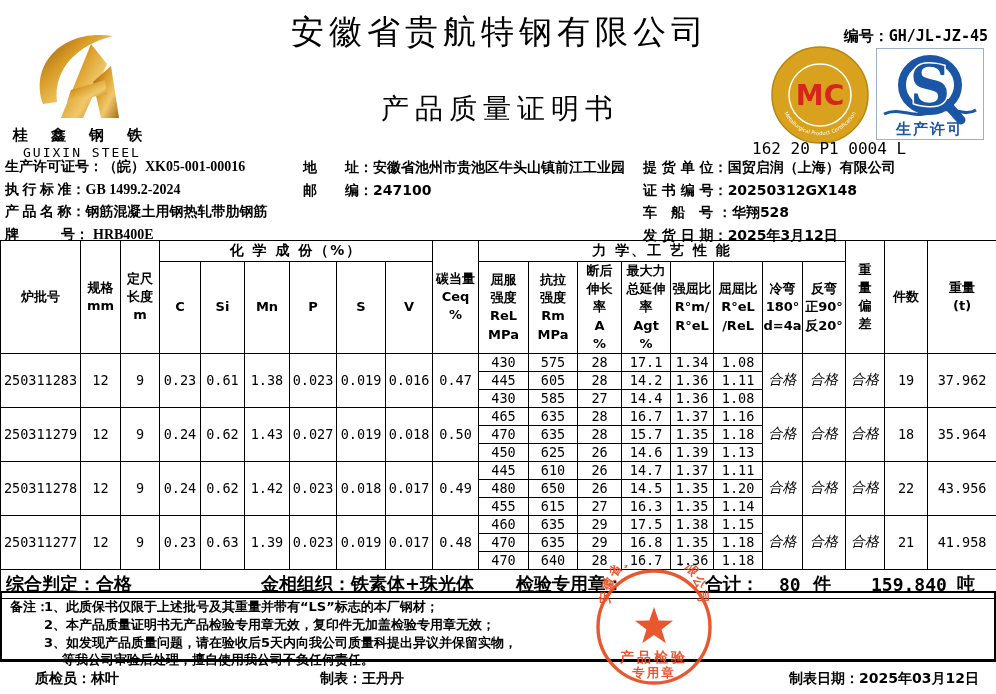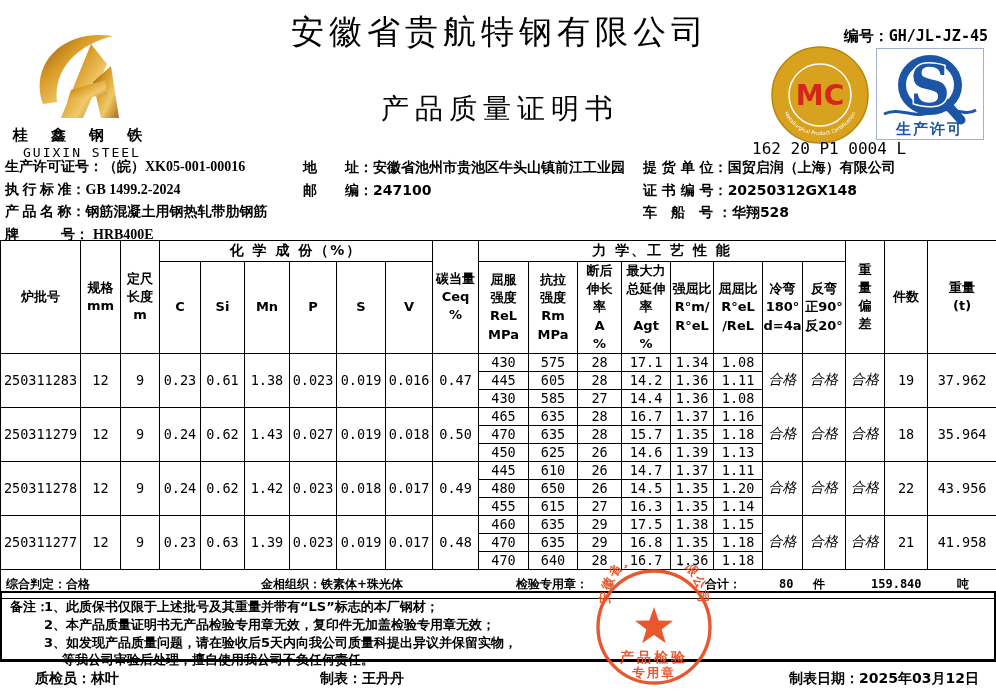--- a/index.html
+++ b/index.html
@@ -39,21 +39,21 @@
   table.cert td.data{font-family:"DejaVu Sans Mono","Liberation Mono",monospace;font-size:13.5px;}
   table.cert td.cjk{font-size:14px;font-style:italic;}
   .lh-loose{line-height:2.4;}
   .lh-mid{line-height:1.5;}
   .lh-ceq{line-height:2.0;}
   .lh-wd{line-height:1.35;}
   .lh-wt{line-height:1.5;}
   tr.summary{height:29px;}
   td.summary-cell{position:relative;}
   .summary-inner span{position:absolute;top:50%;transform:translateY(-50%);
-    font-size:12px;font-weight:bold;white-space:nowrap;}
+    font-size:18px;font-weight:bold;white-space:nowrap;}
   .s-judge{left:5px;}  .s-metallo{left:235px;margin-left:25px;}  .s-seal{left:515px;}
   .s-total{left:704px;} .s-tp{left:778px;font-family:"DejaVu Sans Mono","Liberation Mono",monospace;}
   .s-pu{left:812px;} .s-tw{left:870px;font-family:"DejaVu Sans Mono","Liberation Mono",monospace;} .s-wu{left:956px;}
 
   
   .notes{position:absolute;left:0;top:591px;width:992px;height:66px;border:2px solid #000;border-bottom-width:3px;}
   .notes span{position:absolute;font-size:13px;font-weight:bold;white-space:nowrap;}
   .n-label{left:8px;top:5px;}
   .n-1{left:42px;top:5px;} .n-2{left:42px;top:23px;} .n-3{left:42px;top:41px;} .n-4{left:60px;top:58px;}
 
@@ -123,20 +123,21 @@
     <div><span>牌　　　号：</span><span class="gap">HRB400E</span></div>
   </div>
   <div class="info-col info-mid">
     <div><span>地　　址：</span><span>安徽省池州市贵池区牛头山镇前江工业园</span></div>
     <div><span>邮　　编：</span><span>247100</span></div>
   </div>
   <div class="info-col info-right">
     <div><span>提 货 单 位：</span><span>国贸启润（上海）有限公司</span></div>
     <div><span>证 书 编 号：</span><span>20250312GX148</span></div>
     <div><span>车　船　号 ：</span><span>华翔528</span></div>
+    <div><span>发 货 日 期：</span><span>2025年3月12日</span></div>
   </div>
 
   <table class="cert">
     <colgroup>
       <col style="width:80px">
         <col style="width:40px">
         <col style="width:39px">
       <col style="width:41px">
         <col style="width:44px">
         <col style="width:45px">

